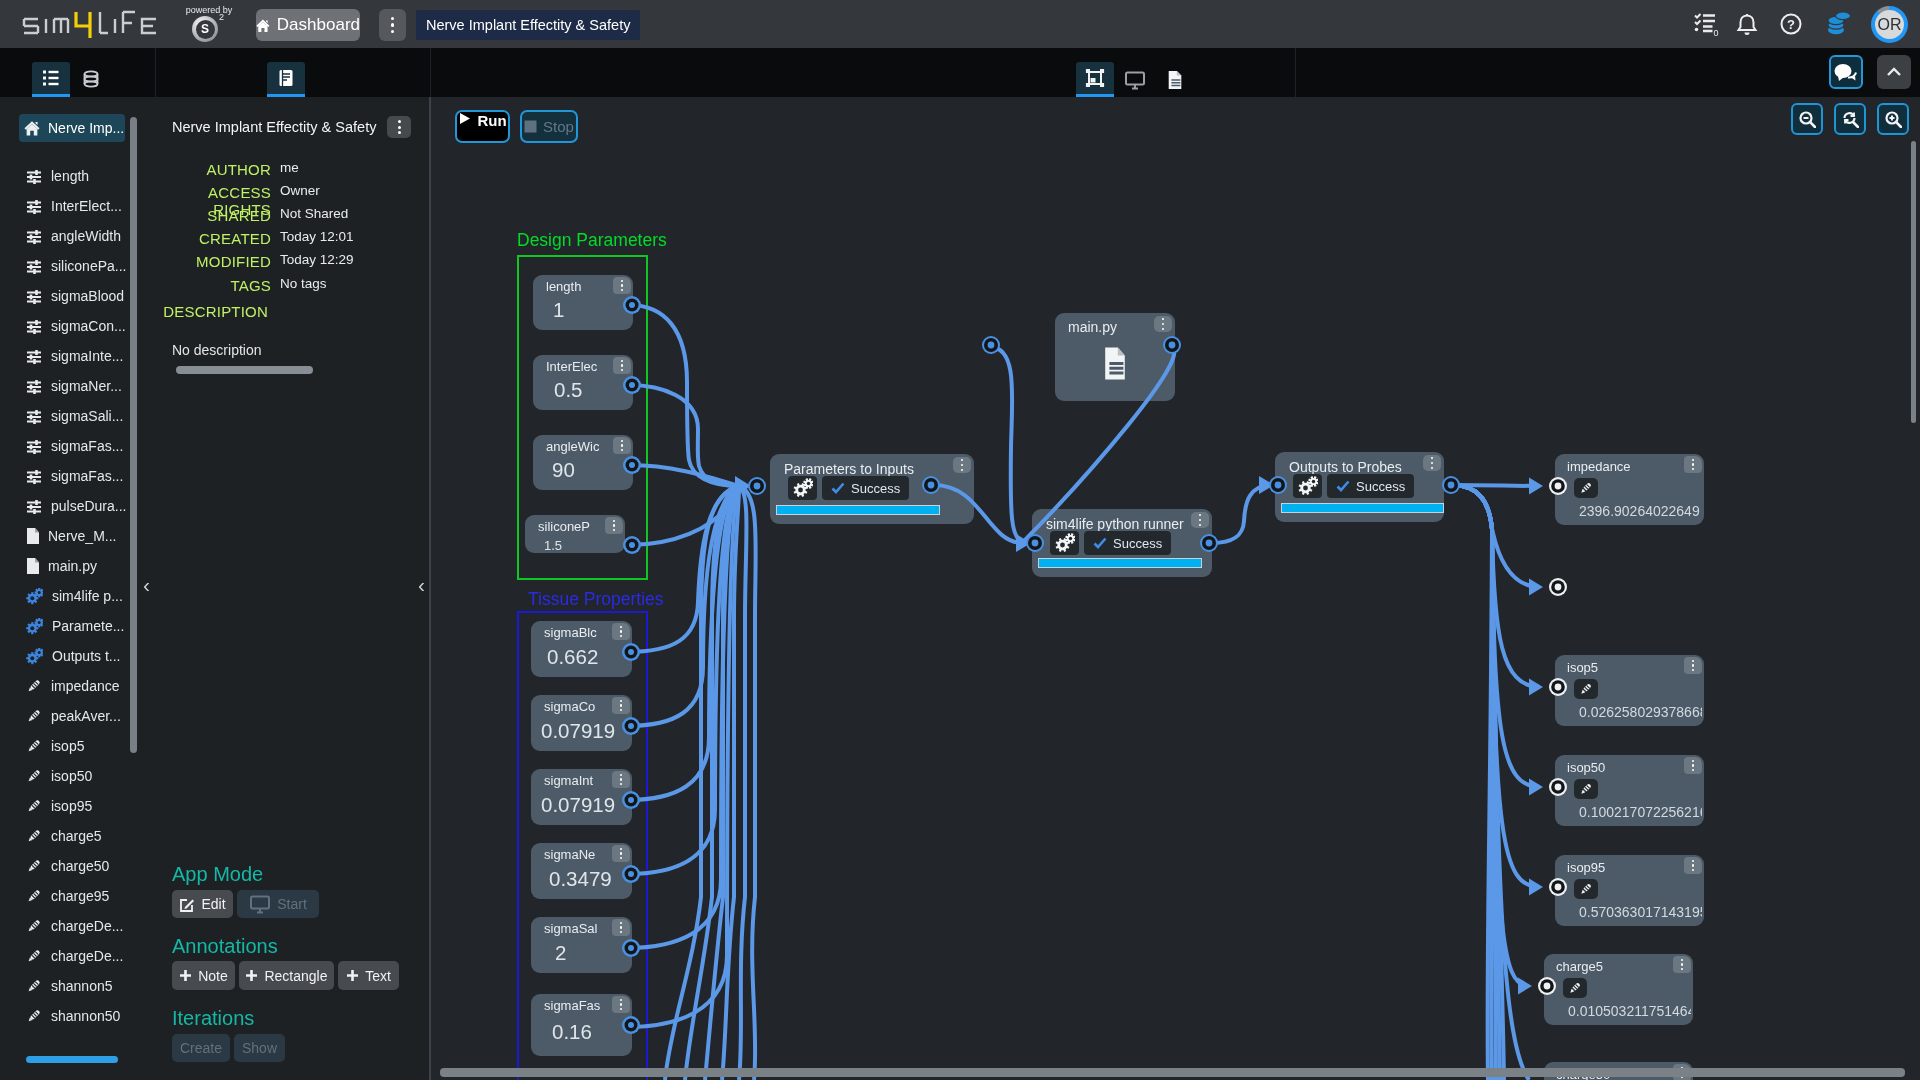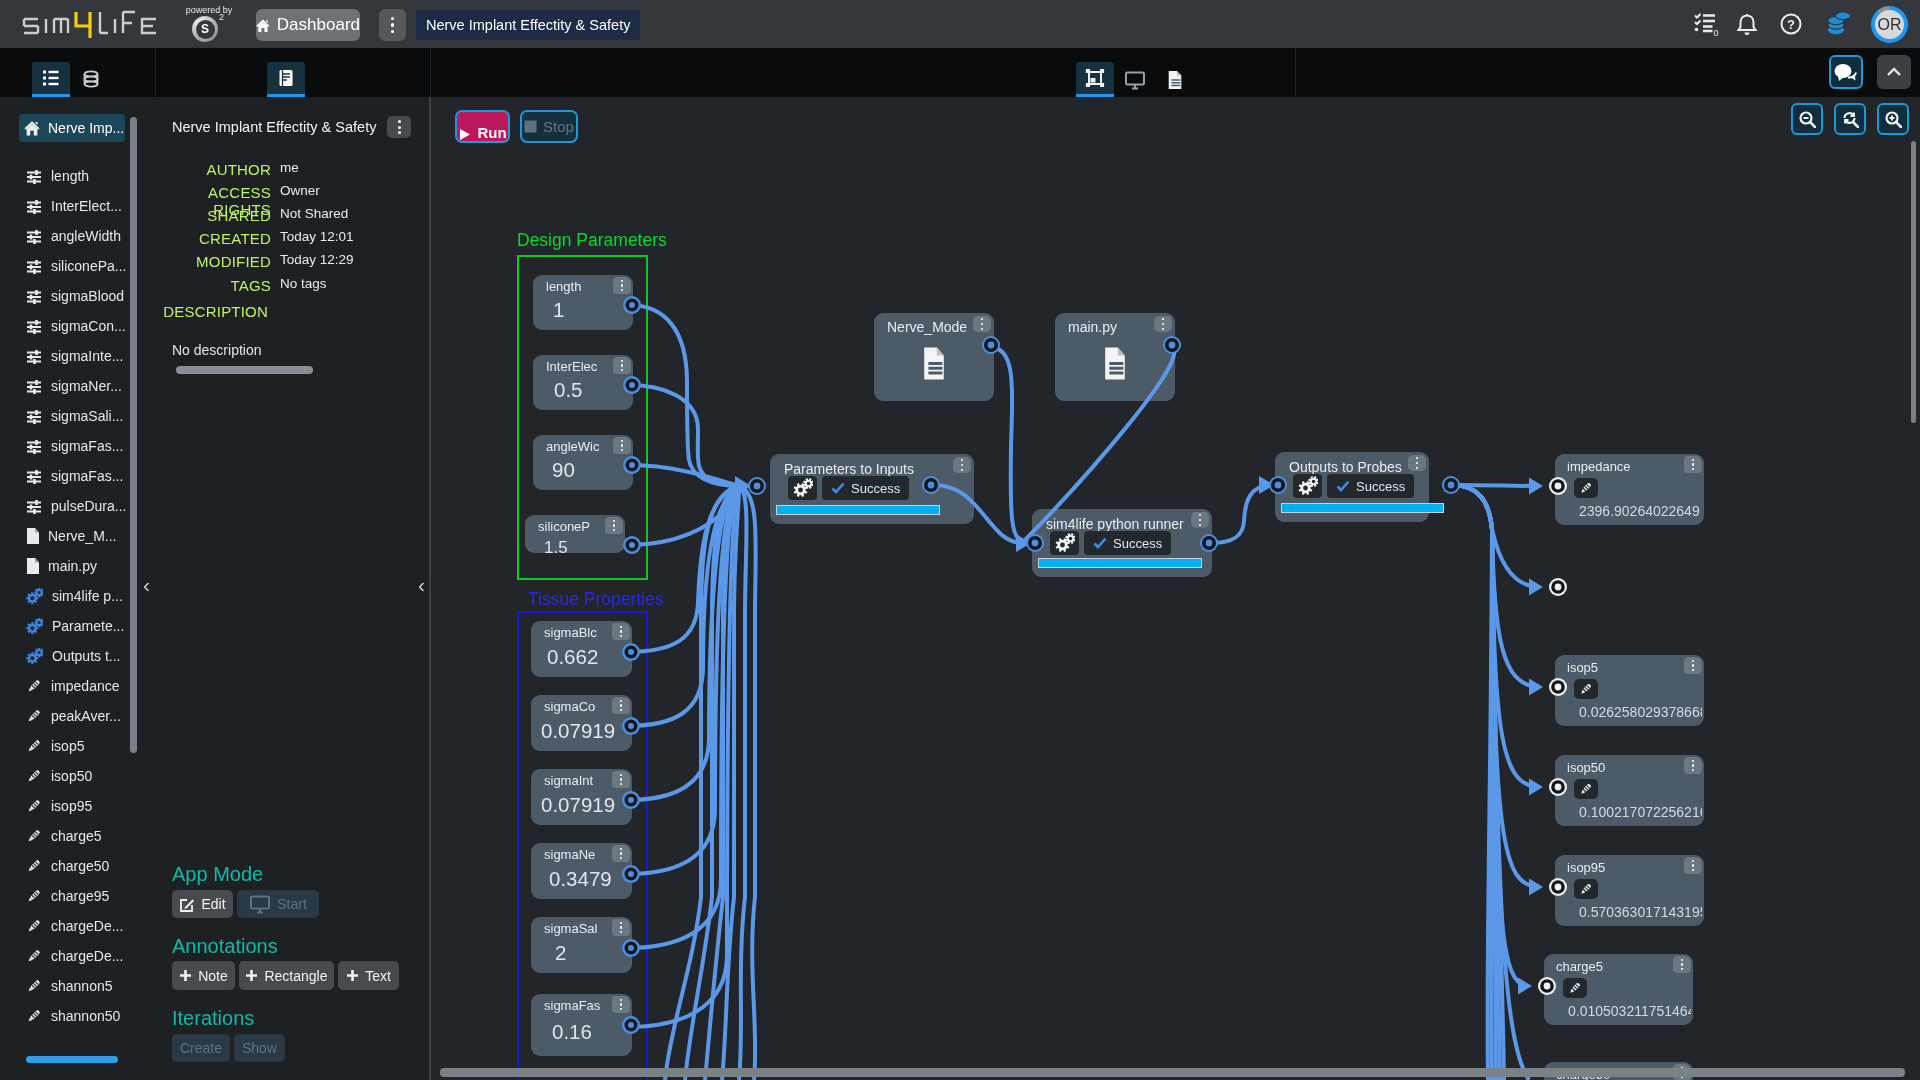--- a/index.html
+++ b/index.html
@@ -450,21 +450,21 @@
         <path d="M6.5 1 V12 M1 6.5 H12" stroke="#f0f2f4" stroke-width="2.6"></path>
       </svg>Rectangle</div>
     <div class="btn" style="left:183px;top:864px;width:61px;height:29px"><svg width="13" height="13" viewBox="0 0 13 13" style="">
         <path d="M6.5 1 V12 M1 6.5 H12" stroke="#f0f2f4" stroke-width="2.6"></path>
       </svg>Text</div>
     <div class="shead" style="left:17px;top:910px">Iterations</div>
     <div class="btn dis" style="left:17px;top:937px;width:58px;height:28px">Create</div>
     <div class="btn dis" style="left:79px;top:937px;width:51px;height:28px">Show</div>
   </div>
 <div id="canvas">
-    <div class="abs" style="left:24px;top:13px;width:55px;height:33px;background:#be185d;border:2px solid #2196d8;border-radius:7px;display:flex;align-items:flex-end;justify-content:center;gap:6px;color:#fff;font-size:15px;font-weight:bold"><svg width="13" height="13" viewBox="0 0 13 13" style="">
+    <div class="abs" style="left:24px;top:13px;width:55px;height:33px;background:#000000;border:2px solid #2196d8;border-radius:7px;display:flex;align-items:flex-start;justify-content:center;gap:6px;color:#fff;font-size:15px;font-weight:bold"><svg width="13" height="13" viewBox="0 0 13 13" style="">
         <path d="M2 1 L12 6.5 L2 12 Z" fill="#ffffff"></path>
       </svg>Run</div>
     <div class="abs" style="left:89px;top:13px;width:58px;height:33px;background:#14303d;border:2px solid #2196d8;border-radius:7px;display:flex;align-items:center;justify-content:center;gap:6px;color:#637687;font-size:15px"><svg width="13" height="13" viewBox="0 0 13 13" style="">
         <rect x="0.5" y="0.5" width="12" height="12" fill="#5e7181"></rect>
       </svg>Stop</div>
     <div class="zbtn" style="left:1360px;top:6px">
       <svg width="18" height="18" viewBox="0 0 18 18" style="">
         <circle cx="8" cy="8" r="5.5" fill="none" stroke="#f2f4f6" stroke-width="2.2"></circle>
         <path d="M12.2 12.2 L17 17" stroke="#f2f4f6" stroke-width="2.6" stroke-linecap="round"></path>
         <path d="M5.5 8h5" stroke="#f2f4f6" stroke-width="2"></path>
@@ -515,21 +515,21 @@
       </div>
       <div class="pval" style="left:19px;right:2px;text-align:left;top:23.099999999999998px;font-size:20.5px">90</div>
     </div>
     <div class="node" style="left:94px;top:418px;width:100px;height:38px">
       <div class="nhead">siliconeP</div>
       <div class="kebab">
         <i></i>
         <i></i>
         <i></i>
       </div>
-      <div class="pval" style="left:19px;right:2px;text-align:left;top:23.099999999999998px;font-size:17px">1.5</div>
+      <div class="pval" style="left:19px;right:2px;text-align:left;top:23.099999999999998px;font-size:13px">1.5</div>
     </div>
     <div class="node" style="left:100px;top:524px;width:101px;height:56px">
       <div class="nhead">sigmaBlc</div>
       <div class="kebab">
         <i></i>
         <i></i>
         <i></i>
       </div>
       <div class="pval" style="left:16px;right:2px;text-align:left;top:23.52px;font-size:20.5px">0.662</div>
     </div>
@@ -570,35 +570,20 @@
       <div class="pval" style="left:24px;right:2px;text-align:left;top:23.52px;font-size:20.5px">2</div>
     </div>
     <div class="node" style="left:100px;top:897px;width:101px;height:62px">
       <div class="nhead">sigmaFas</div>
       <div class="kebab">
         <i></i>
         <i></i>
         <i></i>
       </div>
       <div class="pval" style="left:21px;right:2px;text-align:left;top:26.04px;font-size:20.5px">0.16</div>
-    </div>
-    <div class="node" style="left:443px;top:216px;width:120px;height:88px">
-      <div class="nhead" style="font-size:14px;top:6px">Nerve_Mode</div>
-      <div class="kebab" style="width:18px;height:16px;top:3px;right:3px;border-radius:5px;gap:2.5px">
-        <i></i>
-        <i></i>
-        <i></i>
-      </div>
-      <div class="abs" style="left:46.0px;top:33px"><svg width="28" height="35" viewBox="0 0 28 35" style="">
-          <g transform="scale(1.400 1.591)">
-            <path d="M3 1 h9 l5 5 V21 H3 Z" fill="#f2f4f6"></path>
-            <path d="M12 1 l5 5 h-5 Z" fill="#b9bfc5"></path>
-            <path d="M6 11h10M6 14h10M6 17h10" stroke="#4d5b68" stroke-width="1.8"></path>
-          </g>
-        </svg></div>
     </div>
     <div class="node" style="left:624px;top:216px;width:120px;height:88px">
       <div class="nhead" style="font-size:14px;top:6px">main.py</div>
       <div class="kebab" style="width:18px;height:16px;top:3px;right:3px;border-radius:5px;gap:2.5px">
         <i></i>
         <i></i>
         <i></i>
       </div>
       <div class="abs" style="left:46.0px;top:33px"><svg width="28" height="35" viewBox="0 0 28 35" style="">
           <g transform="scale(1.400 1.591)">
@@ -673,21 +658,21 @@
           <line x1="15.5" y1="5.5" x2="20.5" y2="3.4" stroke="#f2f4f6" stroke-width="2.2"></line>
           <circle cx="15.5" cy="5.5" r="3.6" fill="#f2f4f6"></circle>
           <circle cx="15.5" cy="5.5" r="1.7" fill="#23282d"></circle>
         </svg>
       </div>
       <div class="chip" style="left:52px;top:22px"><svg width="14" height="12" viewBox="0 0 14 12" style="">
           <path d="M1.5 6.5 L5 10 L12.5 1.5" stroke="#3f8be8" stroke-width="2.6" fill="none"></path>
         </svg>Success</div>
       <div class="pbar" style="left:6px;top:49px;width:164px"></div>
     </div>
-    <div class="node" style="left:844px;top:355px;width:154px;height:70px">
+    <div class="node" style="left:844px;top:355px;width:169px;height:70px">
       <div class="nhead" style="font-size:14px;top:7px;padding-left:14px">Outputs to Probes</div>
       <div class="kebab" style="width:18px;height:16px;top:3px;right:3px;border-radius:5px;gap:2.5px">
         <i></i>
         <i></i>
         <i></i>
       </div>
       <div class="gearbox" style="left:18px;top:22px">
         <svg width="20" height="20" viewBox="0 0 20 20" style="">
           <line x1="7.5" y1="12.0" x2="14.0" y2="14.7" stroke="#f2f4f6" stroke-width="2.2"></line>
           <line x1="7.5" y1="12.0" x2="10.2" y2="18.5" stroke="#f2f4f6" stroke-width="2.2"></line>

